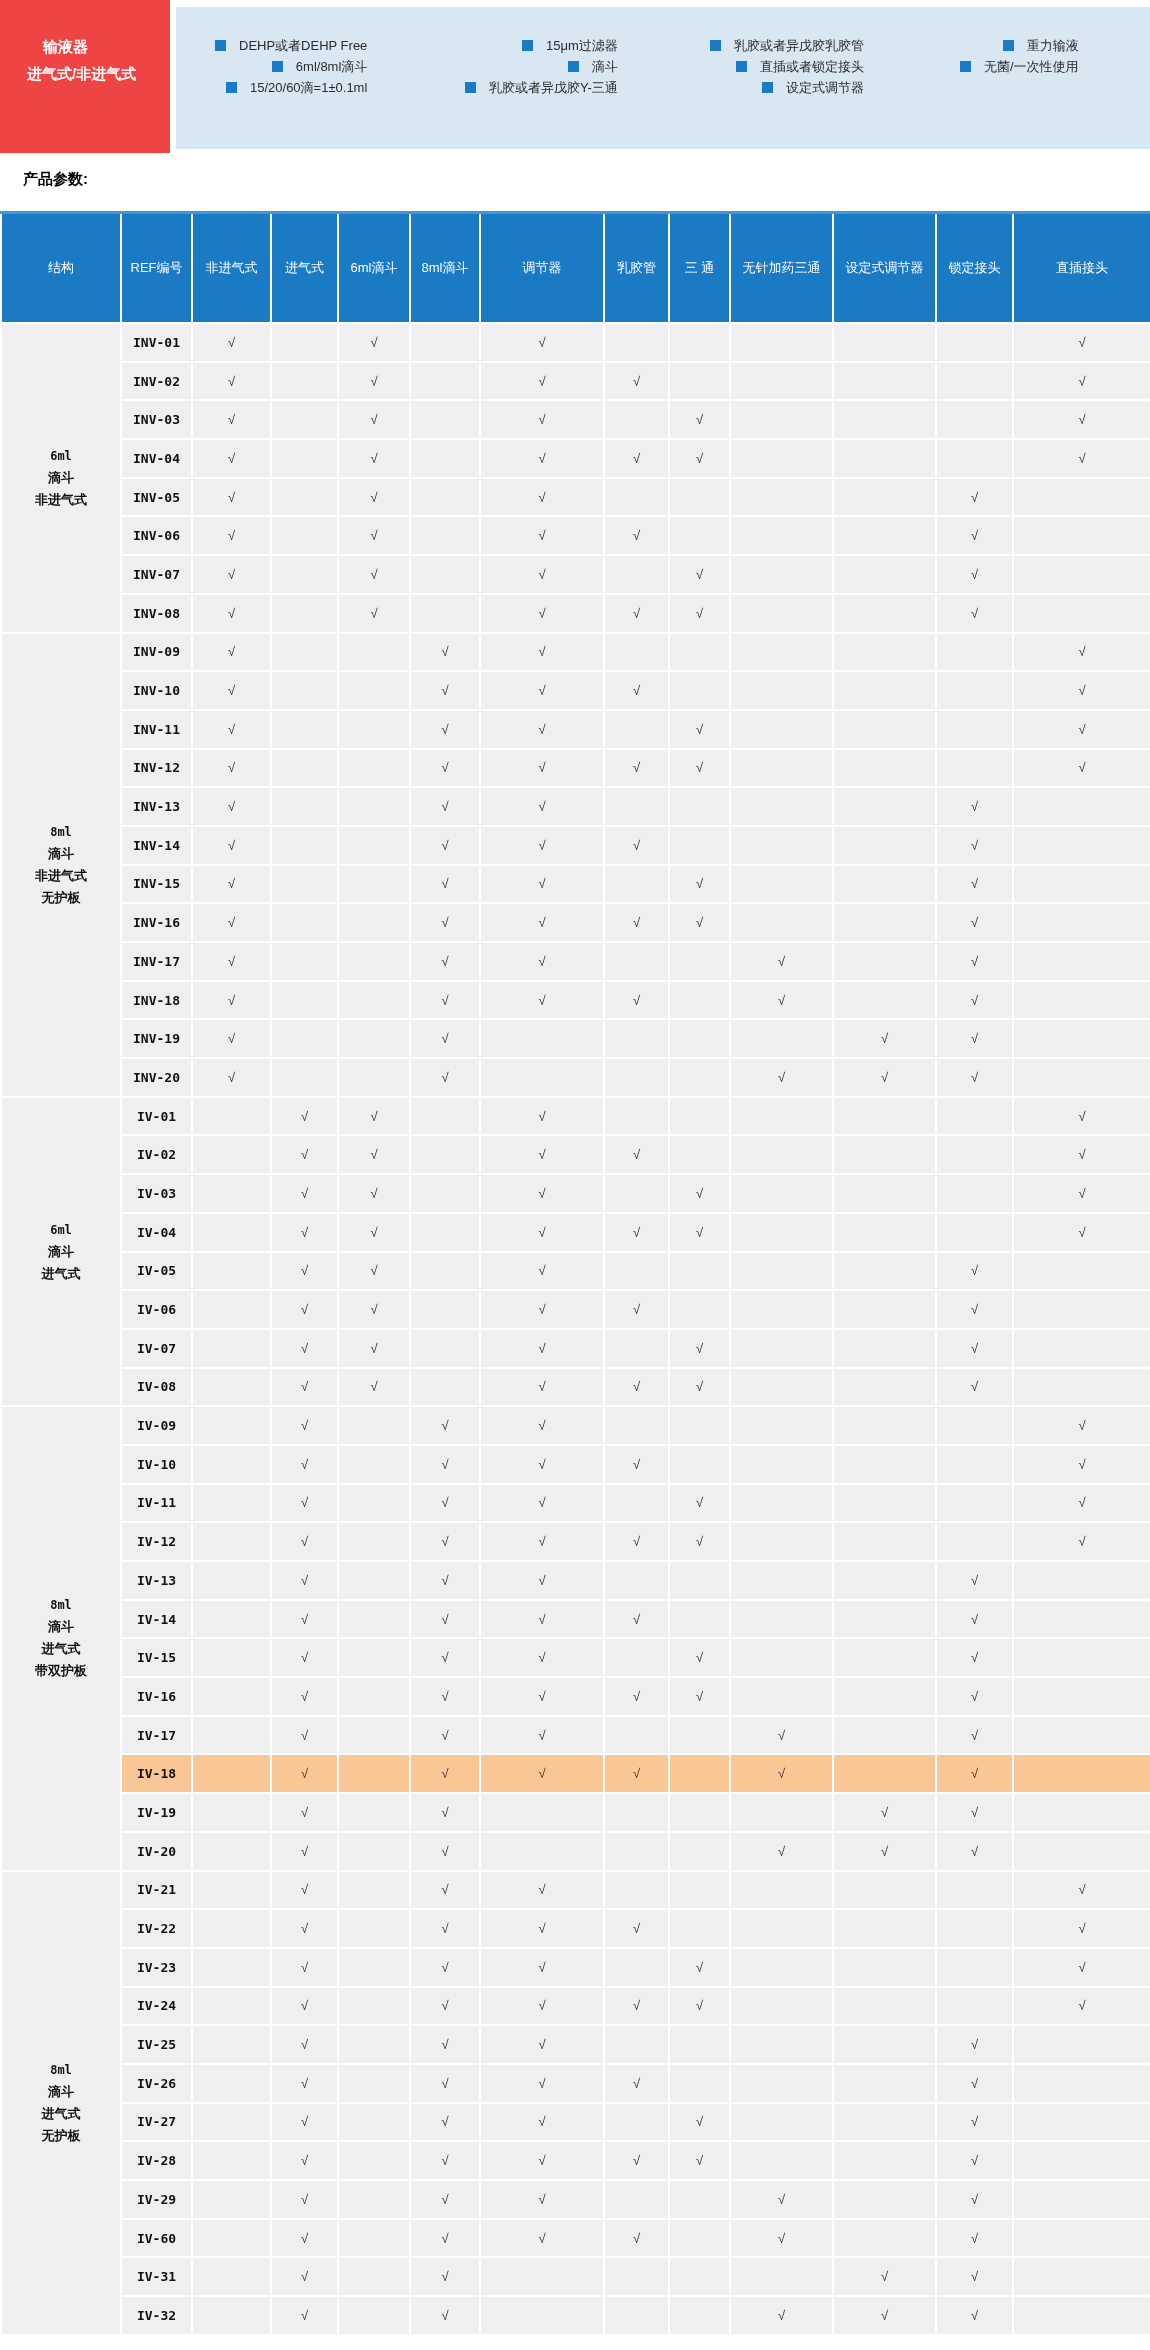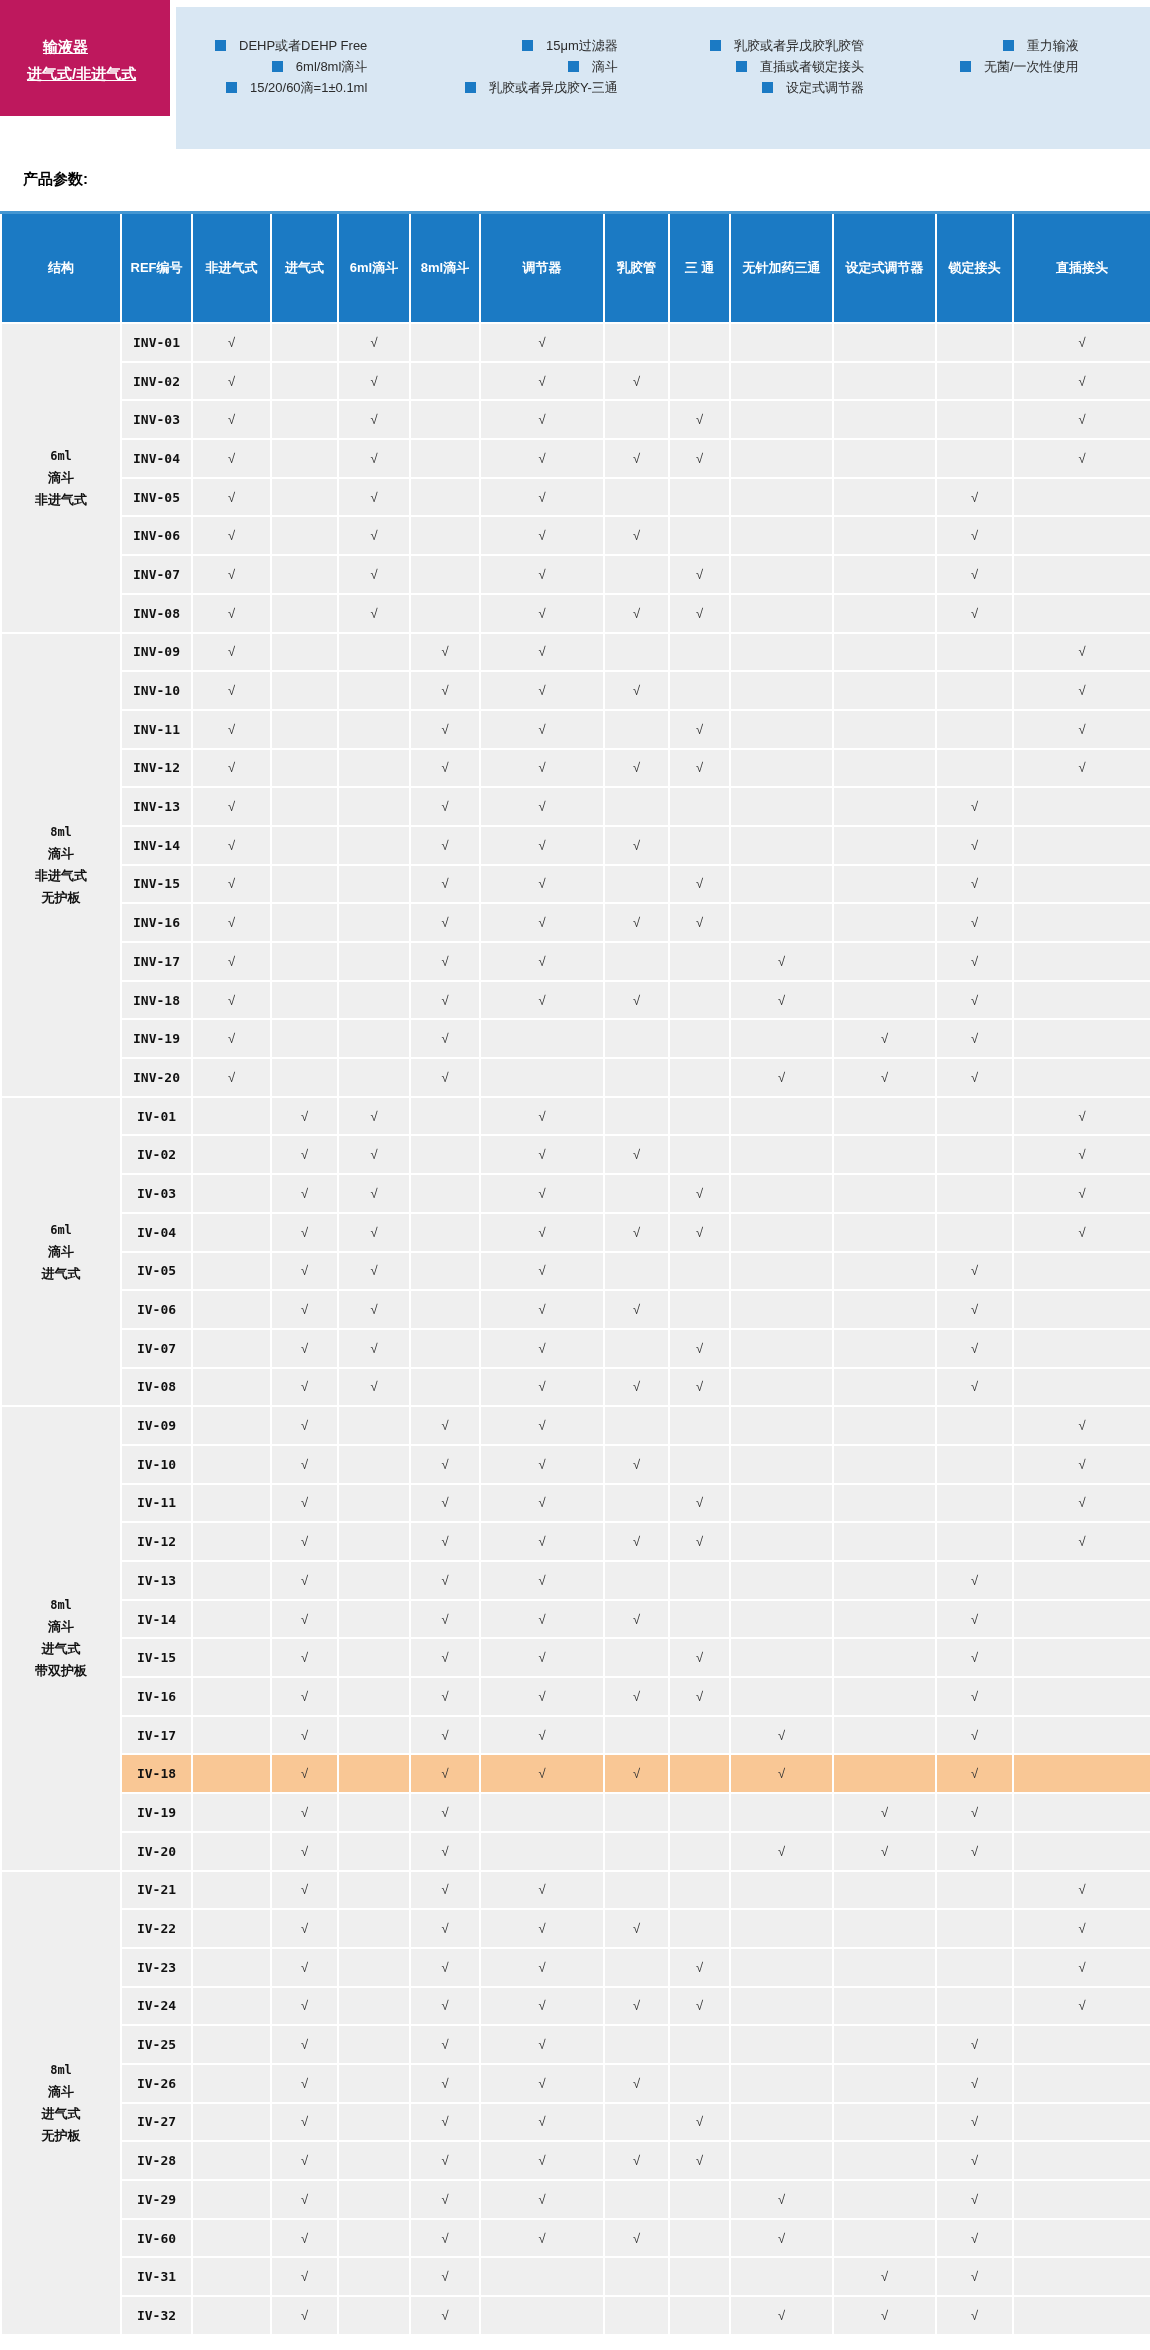--- a/index.html
+++ b/index.html
@@ -1,41 +1,41 @@
 <!DOCTYPE html>
 <html><head>
 <meta charset="utf-8">
 <style>
   html,body{margin:0;padding:0;background:#fff;}
   body{width:1150px;font-family:"Liberation Sans","DejaVu Sans",sans-serif;color:#000;}
 
   
   .banner{position:relative;width:1150px;height:153px;}
-  .banner-box{position:absolute;left:0;top:0;width:170px;height:116px;background:#be185d;
-    color:#fff;font-weight:bold;font-size:15px;box-sizing:border-box;padding-top:33px;padding-left:27px;line-height:27px;text-decoration:underline;}
+  .banner-box{position:absolute;left:0;top:0;width:170px;height:153px;background:#ef4444;
+    color:#fff;font-weight:bold;font-size:15px;box-sizing:border-box;padding-top:33px;padding-left:27px;line-height:27px;}
   .banner-box .l1{text-indent:16px;}
   .banner-band{position:absolute;left:176px;top:7px;right:0;height:142px;background:#d9e7f3;}
   .bullet-col{position:absolute;top:28px;text-align:right;}
   .bullet-col:nth-child(1){left:39px;}
   .bullet-col:nth-child(2){left:289px;}
   .bullet-col:nth-child(3){left:534px;}
   .bullet-col:nth-child(4){left:784px;}
   .bullet-item{height:21px;line-height:21px;font-size:13px;color:#2b2b2b;white-space:nowrap;}
   .bullet-square{display:inline-block;width:11px;height:11px;background:#1b7ac4;margin-right:13px;vertical-align:middle;margin-top:-3px;}
 
   
   .section-heading{margin:17px 0 22px 23px;font-size:15px;font-weight:bold;color:#000;}
 
   
   table.spec{border-collapse:collapse;table-layout:fixed;width:1150px;border-top:3px solid #4496d2;}
   col.w0{width:120px;}  col.w1{width:71px;}  col.w2{width:79px;}  col.w3{width:67px;}
   col.w4{width:72px;}   col.w5{width:70px;}  col.w6{width:124px;} col.w7{width:65px;}
   col.w8{width:61px;}   col.w9{width:103px;} col.w10{width:103px;}col.w11{width:77px;}
   col.w12{width:138px;}
-  table.spec th{background:#1b7ac4;color:#fff;font-size:13px;font-weight:bold;
+  table.spec th{background:#1b7ac4;color:#fff;font-size:13px;font-weight:normal;
     height:108px;border:2px solid #fff;text-align:center;vertical-align:middle;padding:0;}
   table.spec td{background:#efefef;border:2px solid #fff;text-align:center;vertical-align:middle;
     height:36.7px;padding:0;font-size:13px;overflow:hidden;}
   td.ref-cell{font-family:"DejaVu Sans Mono",monospace;font-weight:bold;font-size:13px;color:#111;}
   td.check-cell{font-size:16px;color:#333;}
   td.struct-cell{font-weight:bold;font-size:13px;color:#111;}
   td.struct-cell div{line-height:22px;}
   td.struct-cell div:first-child{font-family:"DejaVu Sans Mono",monospace;font-size:12px;}
   tr.highlight td{background:#f9c795;}
 </style>

